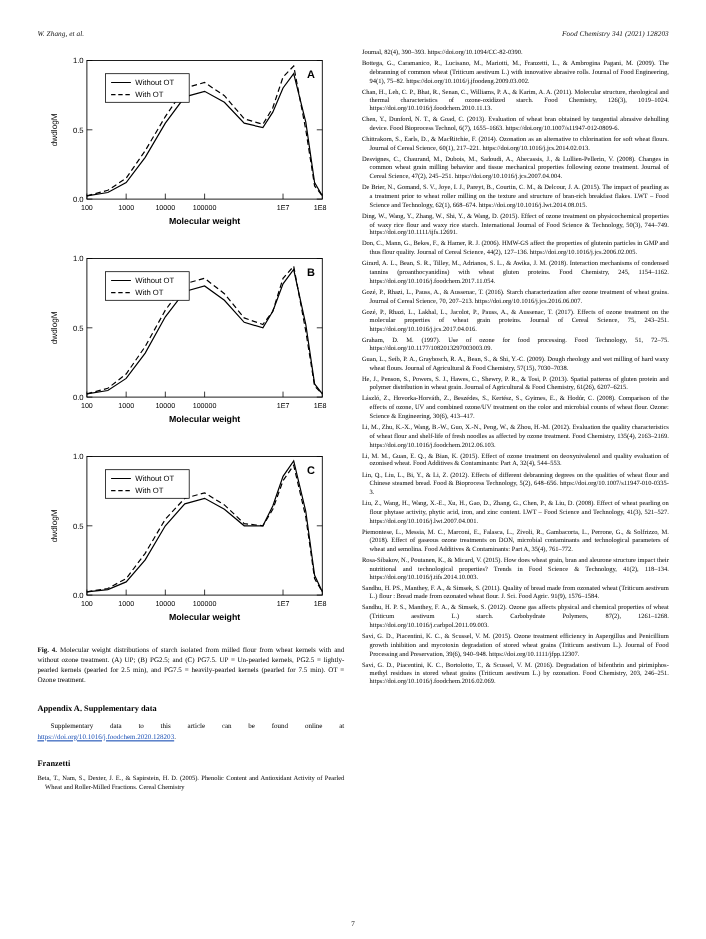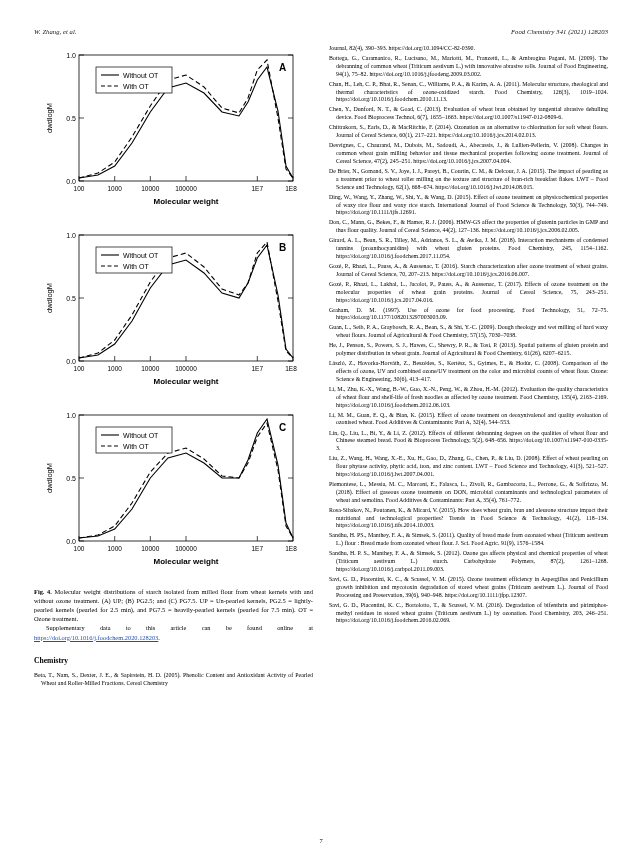--- a/index.html
+++ b/index.html
@@ -253,25 +253,26 @@
               <text x="84" y="43.5" font-family="Liberation Sans, sans-serif" font-size="7">With OT</text>
             </g>
           </svg>
         </div>
 
         <div class="fig-caption">
           <b>Fig. 4.</b><span> Molecular weight distributions of starch isolated from milled flour from wheat kernels with and without ozone treatment. (A) UP; (B) PG2.5; and (C) PG7.5. UP = Un-pearled kernels, PG2.5 = lightly-pearled kernels (pearled for 2.5 min), and PG7.5 = heavily-pearled kernels (pearled for 7.5 min). OT = Ozone treatment.</span>
         </div>
       </div>
 
+      <div class="appendix-h">Appendix A. Supplementary data</div>
       <div class="appendix-p">
         <span>Supplementary data to this article can be found online at </span><a class="lnk" href="#">https://doi.org/10.1016/j.foodchem.2020.128203</a><span>.</span>
       </div>
 
-      <div class="refs-h">Chemistry</div>
+      <div class="refs-h">Franzetti</div>
       <div class="ref">Beta, T., Nam, S., Dexter, J. E., &amp; Sapirstein, H. D. (2005). Phenolic Content and Antioxidant Activity of Pearled Wheat and Roller-Milled Fractions. Cereal Chemistry</div>
     </div>
 
     <div class="col">
       <div class="ref">Journal, 82(4), 390–393. https://doi.org/10.1094/CC-82-0390.</div>
       <div class="ref">Bottega, G., Caramanico, R., Lucisano, M., Mariotti, M., Franzetti, L., &amp; Ambrogina Pagani, M. (2009). The debranning of common wheat (Triticum aestivum L.) with innovative abrasive rolls. Journal of Food Engineering, 94(1), 75–82. https://doi.org/10.1016/j.jfoodeng.2009.03.002.</div>
       <div class="ref">Chan, H., Leh, C. P., Bhat, R., Senan, C., Williams, P. A., &amp; Karim, A. A. (2011). Molecular structure, rheological and thermal characteristics of ozone-oxidized starch. Food Chemistry, 126(3), 1019–1024. https://doi.org/10.1016/j.foodchem.2010.11.13.</div>
       <div class="ref">Chen, Y., Dunford, N. T., &amp; Goad, C. (2013). Evaluation of wheat bran obtained by tangential abrasive dehulling device. Food Bioprocess Technol, 6(7), 1655–1663. https://doi.org/10.1007/s11947-012-0809-6.</div>
       <div class="ref">Chittrakorn, S., Earls, D., &amp; MacRitchie, F. (2014). Ozonation as an alternative to chlorination for soft wheat flours. Journal of Cereal Science, 60(1), 217–221. https://doi.org/10.1016/j.jcs.2014.02.013.</div>
       <div class="ref">Desvignes, C., Chaurand, M., Dubois, M., Sadoudi, A., Abecassis, J., &amp; Lullien-Pellerin, V. (2008). Changes in common wheat grain milling behavior and tissue mechanical properties following ozone treatment. Journal of Cereal Science, 47(2), 245–251. https://doi.org/10.1016/j.jcs.2007.04.004.</div>

